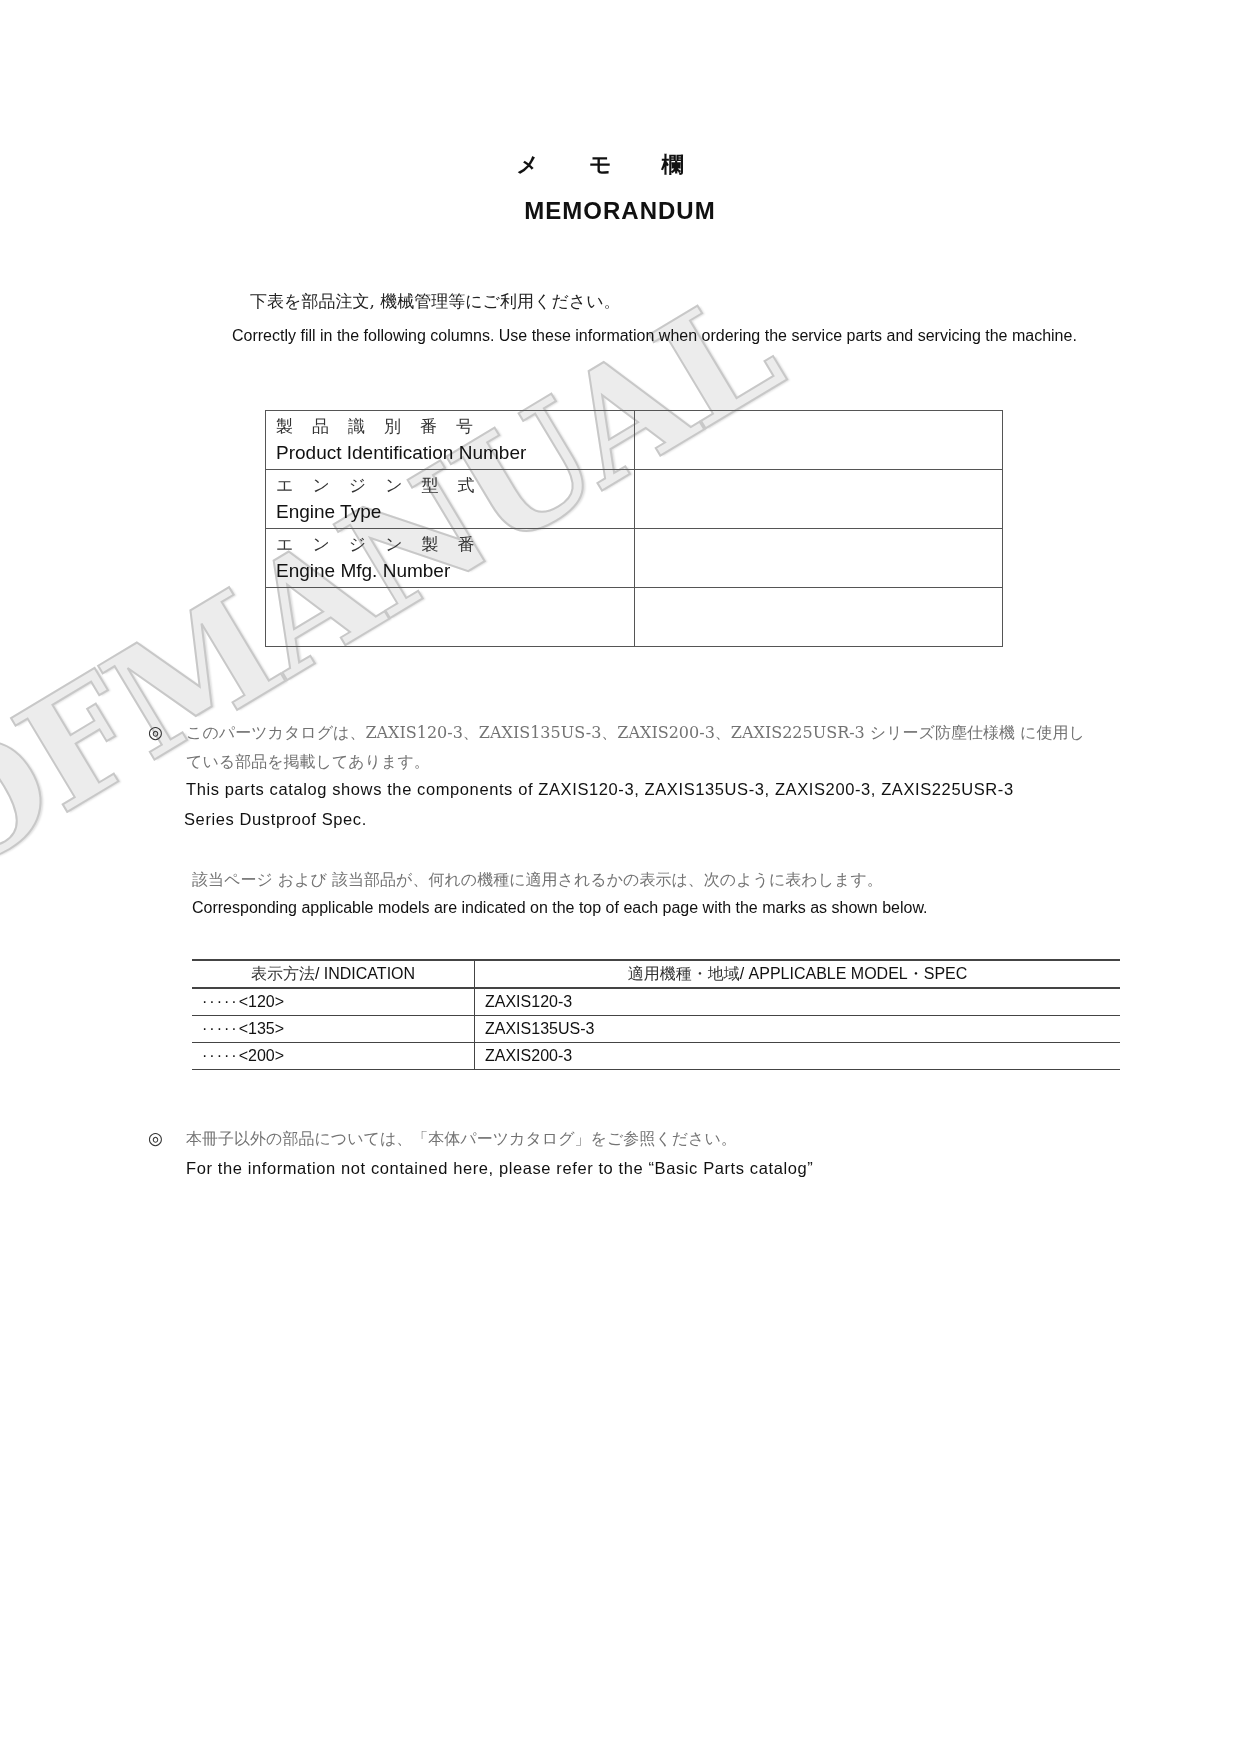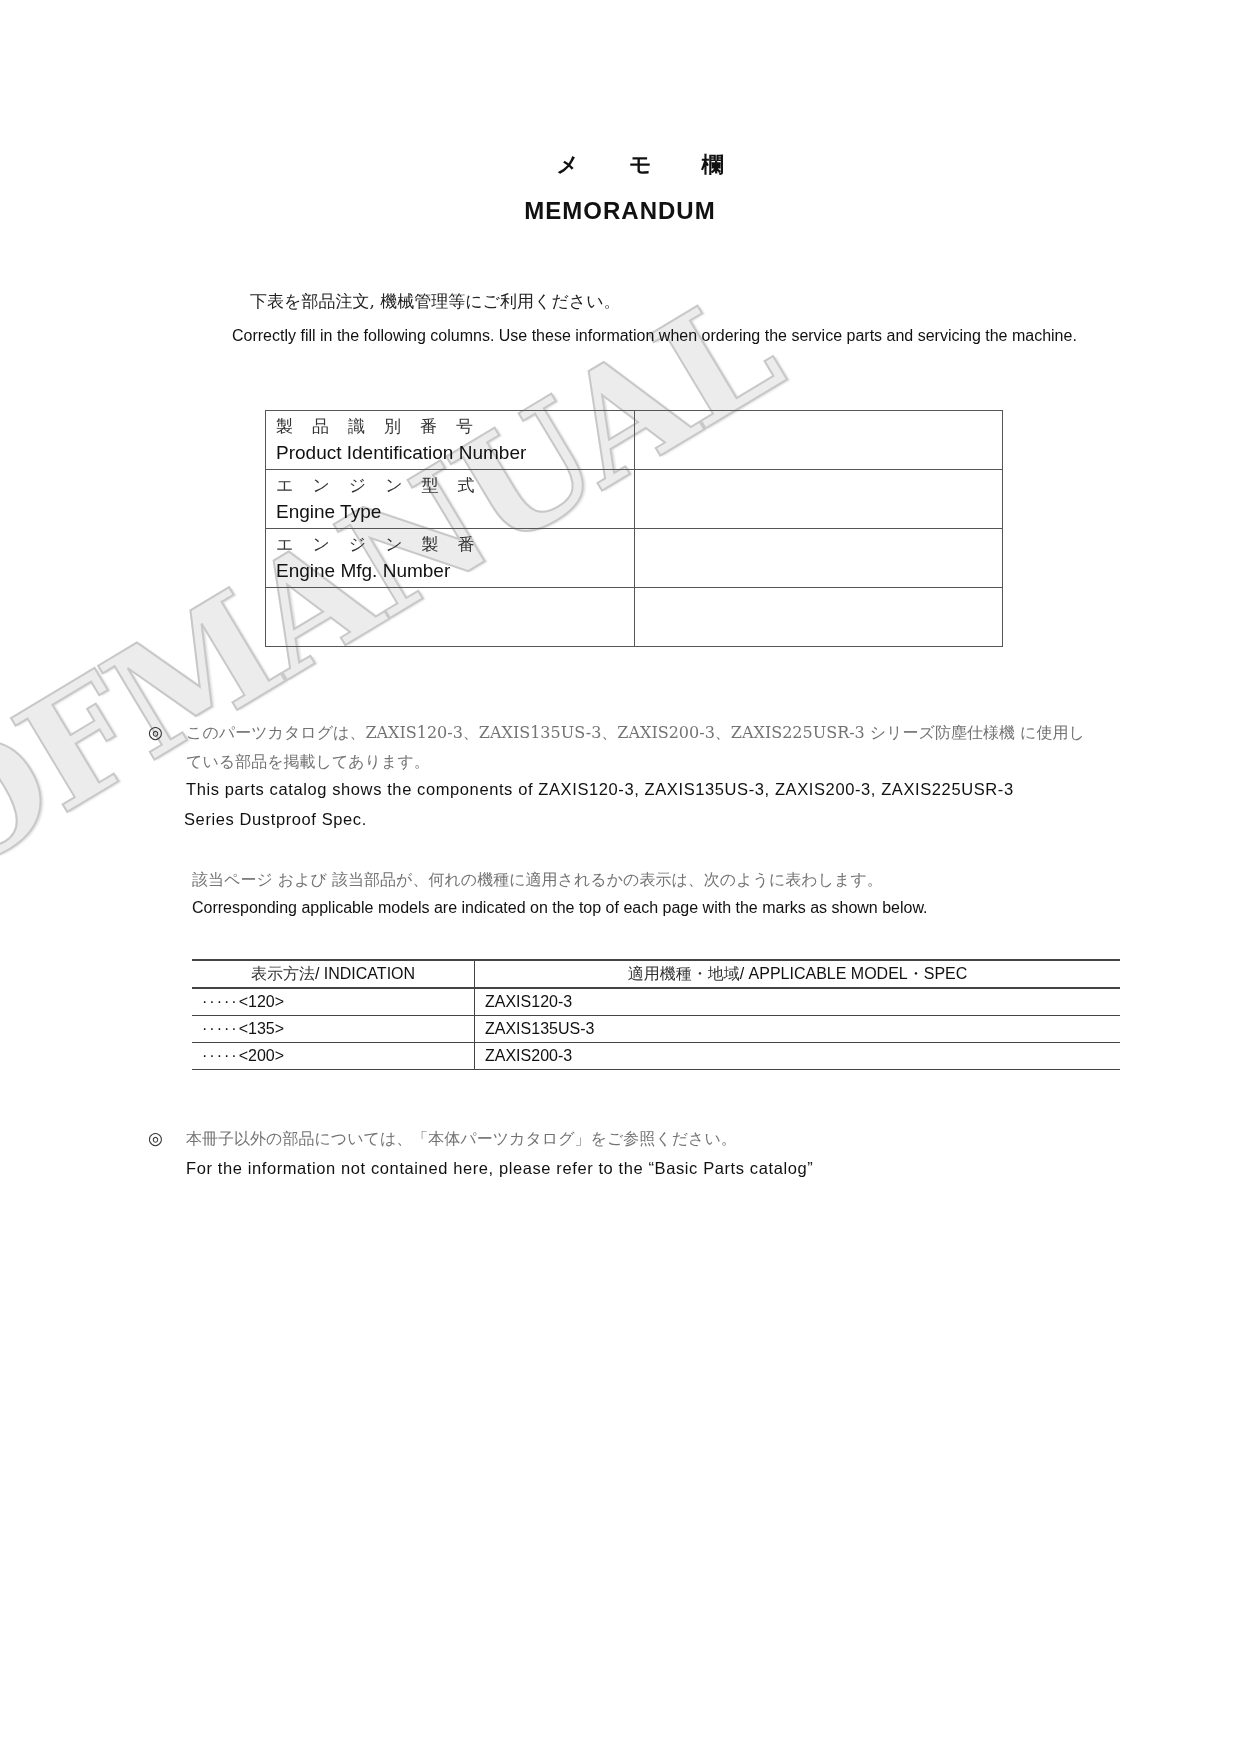--- a/index.html
+++ b/index.html
@@ -41,21 +41,20 @@
       position: absolute;
       left: 0; width: 1200px;
       top: 150px;
       text-align: center;
       font-family: "DejaVu Sans", sans-serif;
       font-weight: bold;
       font-size: 22px;
       letter-spacing: 50px;
       padding-left: 50px;
       box-sizing: border-box;
-      margin-left: 40px;
     }
     .title-en {
       position: absolute;
       left: 0; width: 1240px;
       top: 197px;
       text-align: center;
       font-weight: bold;
       font-size: 24px;
       letter-spacing: 1px;
     }

